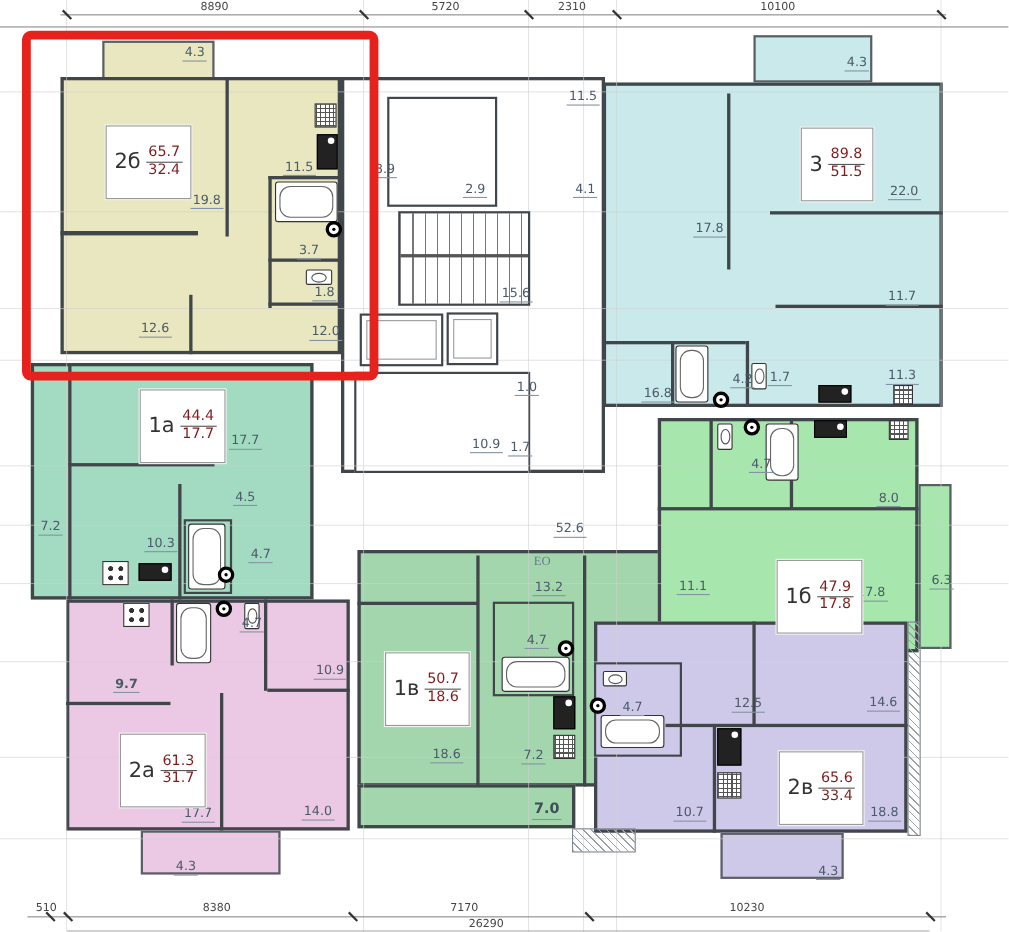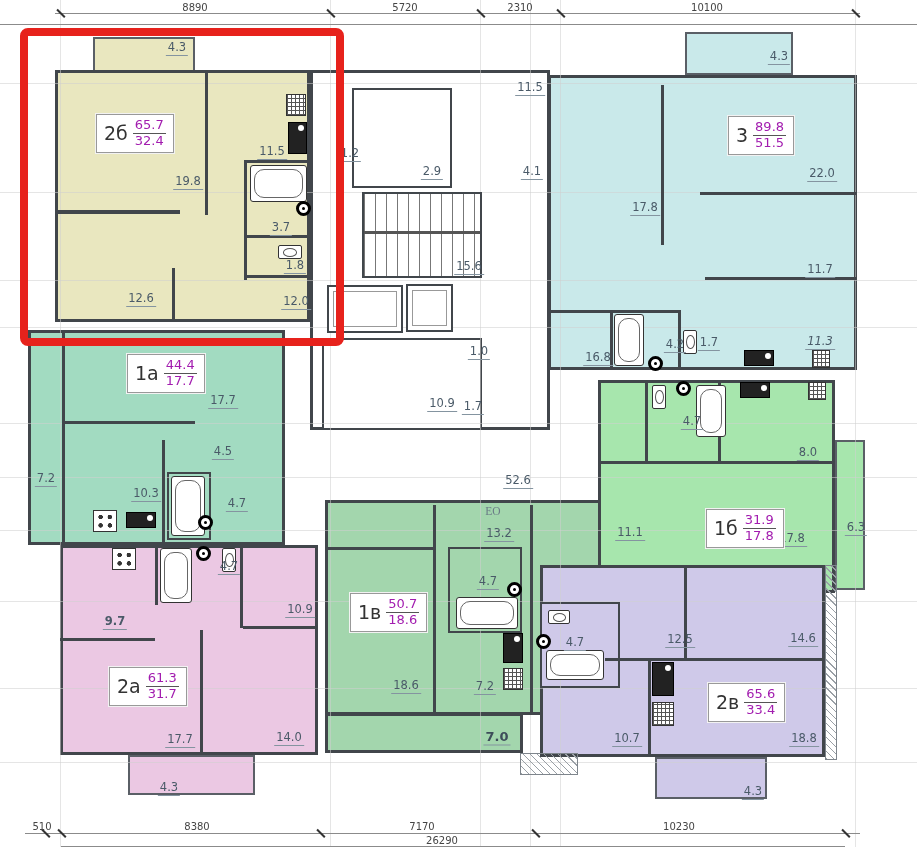--- a/index.html
+++ b/index.html
@@ -17,24 +17,24 @@
   .white{background:#ffffff;}
   
   .w{position:absolute;background:#41464b;z-index:2;}
   .hatch{position:absolute;z-index:2;background:repeating-linear-gradient(45deg,#9aa0a6 0 1px,transparent 1px 5px);border:1px solid #7e858c;box-sizing:border-box;}
   
   .rl{position:absolute;transform:translate(-50%,-50%);font-size:11.5px;color:#4a5a68;
       border-bottom:1px solid #8494a0;padding:0 2px 1px 2px;white-space:nowrap;z-index:3;}
   .rl.bold{font-weight:bold;font-size:13px;color:#3d4d5a;}
   .rl.nb{border-bottom:none;}
   
-  .badge{position:absolute;background:#fff;border:1px solid #999;padding:3px 7px;display:flex;
+  .badge{position:absolute;background:#fff;border:1px solid #999;padding:17px 7px;display:flex;
          align-items:center;gap:5px;z-index:4;box-shadow:0 0 0 1px #f2f2f2;}
   .badge .id{font-size:19px;color:#333;line-height:1;}
-  .badge .frac{display:inline-flex;flex-direction:column;align-items:center;font-size:13px;color:#a21caf;line-height:1.15;}
+  .badge .frac{display:inline-flex;flex-direction:column;align-items:center;font-size:13px;color:#7f1d1d;line-height:1.15;}
   .badge .num{border-bottom:1px solid #555;padding:0 2px;}
   
   .dline{position:absolute;background:#8b8b8b;height:1px;z-index:4;}
   .dl{position:absolute;transform:translate(-50%,-50%);font-size:10px;color:#444;z-index:4;background:transparent;white-space:nowrap;}
   .tick{position:absolute;width:1.5px;height:11px;background:#333;transform:rotate(-45deg);z-index:4;}
   
   .bath{position:absolute;background:#fff;border:1.5px solid #333;border-radius:3px;box-sizing:border-box;z-index:2;}
   .bath:after{content:"";position:absolute;inset:3px;border:1px solid #666;border-radius:10px;}
   .stove{position:absolute;background:#fff;border:1px solid #333;box-sizing:border-box;z-index:2;
     background-image:radial-gradient(circle at 30% 30%,#333 2px,transparent 2.5px),radial-gradient(circle at 72% 30%,#333 2px,transparent 2.5px),radial-gradient(circle at 30% 72%,#333 2px,transparent 2.5px),radial-gradient(circle at 72% 72%,#333 2px,transparent 2.5px);}
@@ -147,35 +147,35 @@
   <div class="badge" style="left:728px;top:116px;">
     <span class="id">3</span>
     <span class="frac">
       <span class="num">89.8</span>
       <span>51.5</span>
     </span>
   </div>
   <div class="rl" style="left:645px;top:208px;">17.8</div>
   <div class="rl" style="left:822px;top:174px;">22.0</div>
   <div class="rl" style="left:820px;top:270px;">11.7</div>
-  <div class="rl" style="left:820px;top:342px;font-style:italic;">11.3</div>
+  <div class="rl" style="left:820px;top:342px;">11.3</div>
   <div class="rl" style="left:598px;top:358px;">16.8</div>
   <div class="rl" style="left:675px;top:345px;">4.2</div>
   <div class="rl" style="left:709px;top:343px;">1.7</div>
   <div class="rl" style="left:779px;top:57px;">4.3</div>
 
   <div class="apt white" style="left:310px;top:70px;width:240px;height:360px;"></div>
   <div class="apt white" style="left:352px;top:88px;width:100px;height:100px;border-width:2px;"></div>
   <div class="stairs" style="left:362px;top:192px;width:120px;height:86px;">
     <div class="mid"></div>
   </div>
   <div class="lift" style="left:327px;top:285px;width:76px;height:48px;"></div>
   <div class="lift" style="left:406px;top:284px;width:47px;height:48px;"></div>
   <div class="apt white" style="left:322px;top:338px;width:160px;height:92px;border-width:2px;"></div>
-  <div class="rl" style="left:350px;top:154px;">1.2</div>
+  <div class="rl" style="left:350px;top:154px;">3.9</div>
   <div class="rl" style="left:432px;top:172px;">2.9</div>
   <div class="rl" style="left:532px;top:172px;">4.1</div>
   <div class="rl" style="left:530px;top:88px;">11.5</div>
   <div class="rl" style="left:469px;top:267px;">15.6</div>
   <div class="rl" style="left:479px;top:328px;margin-top:24px;">1.0</div>
   <div class="rl" style="left:442px;top:404px;">10.9</div>
   <div class="rl" style="left:473px;top:407px;">1.7</div>
 
   <div class="apt c-1a" style="left:28px;top:330px;width:257px;height:215px;"></div>
   <div class="w" style="left:62px;top:330px;width:3px;height:215px;"></div>
@@ -256,21 +256,21 @@
   <div class="w" style="left:718px;top:380px;width:3px;height:83px;"></div>
   <div class="w" style="left:598px;top:461px;width:237px;height:3px;"></div>
   <div class="wc" style="left:652px;top:385px;width:14px;height:24px;"></div>
   <div class="circ" style="left:676px;top:381px;"></div>
   <div class="bath" style="left:696px;top:385px;width:30px;height:52px;"></div>
   <div class="sinkunit" style="left:740px;top:382px;width:30px;height:16px;"></div>
   <div class="vgrid" style="left:808px;top:382px;width:18px;height:18px;"></div>
   <div class="badge" style="left:706px;top:485px;margin-top:24px;">
     <span class="id">1б</span>
     <span class="frac">
-      <span class="num">31.9</span>
+      <span class="num">47.9</span>
       <span>17.8</span>
     </span>
   </div>
   <div class="rl" style="left:692px;top:422px;">4.7</div>
   <div class="rl" style="left:808px;top:453px;">8.0</div>
   <div class="rl" style="left:630px;top:533px;">11.1</div>
   <div class="rl" style="left:792px;top:539px;">17.8</div>
   <div class="rl" style="left:856px;top:528px;">6.3</div>
 
   <div class="apt c-2v" style="left:540px;top:565px;width:285px;height:192px;"></div>

